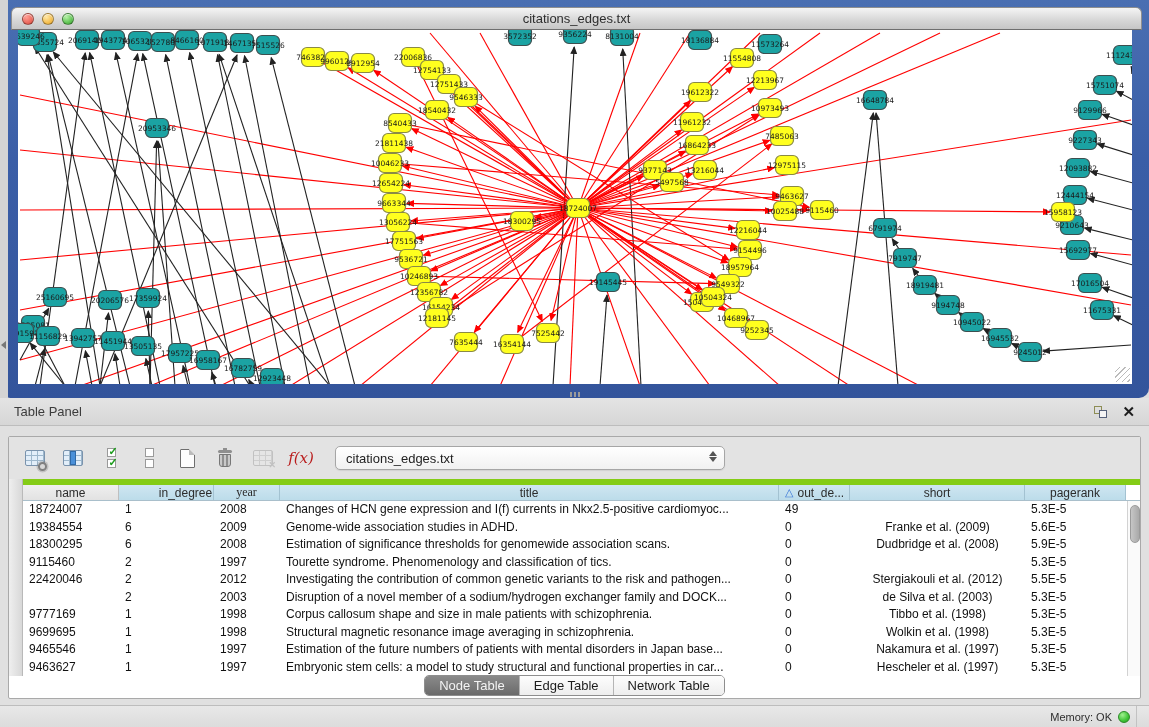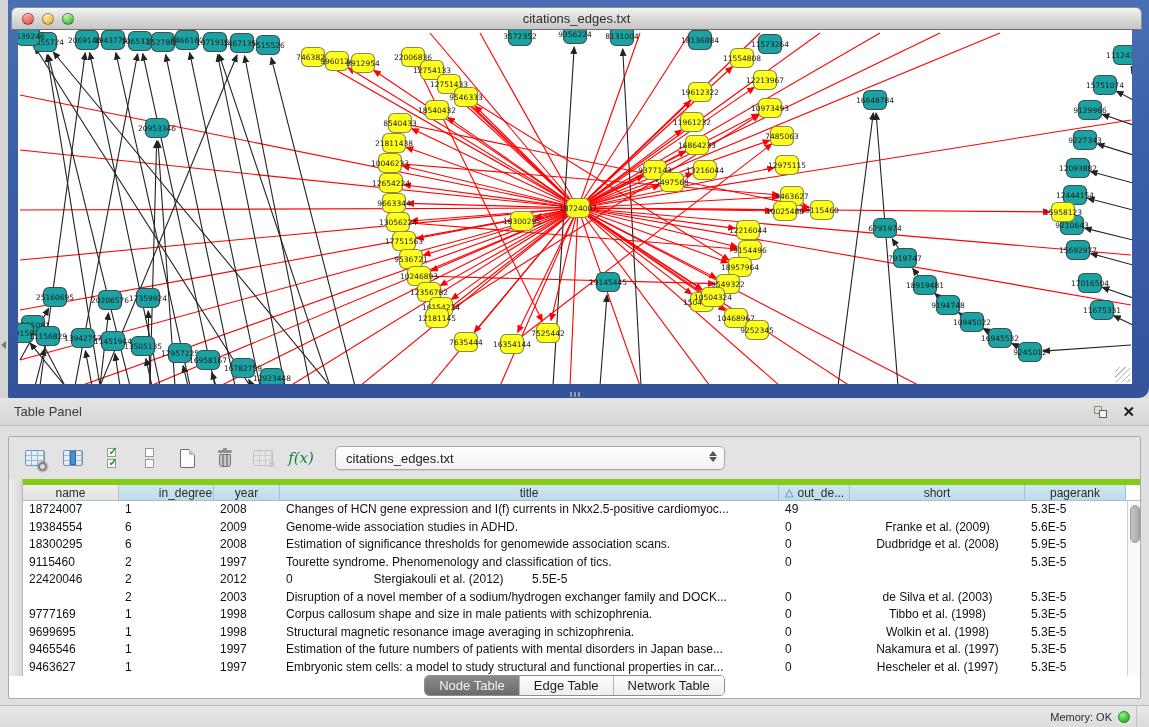--- a/index.html
+++ b/index.html
@@ -60,21 +60,21 @@
   .chk.on::after { content:"✓"; position:absolute; left:1px; top:-4px; color:#1f9d1f; font-size:11px; font-weight:bold; }
   .page { width:15px; height:19px; background:#fdfdfd; border:1px solid #6e6e6e; border-radius:1px; position:relative; }
   .page::after { content:""; position:absolute; right:-1px; top:-1px; width:0; height:0;
                  border-left:6px solid #bbb; border-top:6px solid #e3e3e3; }
   .trash { position:relative; width:16px; height:20px; }
   .trash .lid { position:absolute; left:1px; top:2px; width:14px; height:3px; background:#8f8f8f; border-radius:2px; }
   .trash .knob { position:absolute; left:6px; top:0; width:4px; height:2px; background:#8f8f8f; }
   .trash .body { position:absolute; left:2px; top:6px; width:12px; height:13px; border-radius:0 0 3px 3px;
                  background:repeating-linear-gradient(90deg,#c9c9c9 0 2px,#8f8f8f 2px 4px); border:1px solid #777; }
   .xmark { position:absolute; right:3px; bottom:3px; font-size:9px; color:#9a9a9a; font-weight:bold; }
-  .fx { font-family:"DejaVu Serif", serif; font-style:italic; font-size:15px; color:#15803d; }
+  .fx { font-family:"DejaVu Serif", serif; font-style:italic; font-size:15px; color:#b91c1c; }
   .dropdown { margin-left:12px; width:390px; height:24px; background:linear-gradient(180deg,#ffffff,#f1f1f1);
               border:1px solid #a6a6a6; border-radius:5px; display:flex; align-items:center; font-size:13px; color:#222;
               padding-left:10px; position:relative; box-shadow:0 1px 1px rgba(0,0,0,.08); }
   .dd-arrows { position:absolute; right:7px; top:4px; display:flex; flex-direction:column; gap:1px; }
   .dd-arrows i { width:0; height:0; border-left:4px solid transparent; border-right:4px solid transparent; display:block; }
   .dd-arrows .up { border-bottom:5px solid #555; }
   .dd-arrows .dn { border-top:5px solid #555; }
 
   
   .grid { position:relative; width:1133px; }
@@ -543,21 +543,21 @@
       <div class="grid-inner">
         <div class="rowhdr"></div>
         <div class="cols">
           <div class="hdr-row" id="hdr-row">
               <div class="hdr-cell gray" style="width: 96px;">
                 <span>name</span>
               </div>
               <div class="hdr-cell" style="width: 95px; padding-left: 39px;">
                 <span>in_degree</span>
               </div>
-              <div class="hdr-cell" style="width: 66px;">
+              <div class="hdr-cell" style="width: 66px; font-family: Liberation Serif, serif;">
                 <span>year</span>
               </div>
               <div class="hdr-cell" style="width: 499px;">
                 <span>title</span>
               </div>
               <div class="hdr-cell sorted" style="width: 71px;">
                 <span class="sort">△</span>
                 <span>out_de...</span>
               </div>
               <div class="hdr-cell" style="width: 175px;">
@@ -601,20 +601,21 @@
                 <div class="body-cell" style="width: 66px;">1997</div>
                 <div class="body-cell" style="width: 499px;">Tourette syndrome. Phenomenology and classification of tics.</div>
                 <div class="body-cell" style="width: 71px;">0</div>
                 <div class="body-cell center" style="width: 175px; margin-top: 33px;">Jankovic et al. (1997)</div>
                 <div class="body-cell" style="width: 101px;">5.3E-5</div>
               </div>
               <div class="body-row">
                 <div class="body-cell" style="width: 96px;">22420046</div>
                 <div class="body-cell" style="width: 95px;">2</div>
                 <div class="body-cell" style="width: 66px;">2012</div>
+                <div class="body-cell" style="width: 499px;">Investigating the contribution of common genetic variants to the risk and pathogen...</div>
                 <div class="body-cell" style="width: 71px;">0</div>
                 <div class="body-cell center" style="width: 175px;">Stergiakouli et al. (2012)</div>
                 <div class="body-cell" style="width: 101px;">5.5E-5</div>
               </div>
               <div class="body-row">
                 <div class="body-cell" style="width: 96px; margin-top: 19px;">14569117</div>
                 <div class="body-cell" style="width: 95px;">2</div>
                 <div class="body-cell" style="width: 66px;">2003</div>
                 <div class="body-cell" style="width: 499px;">Disruption of a novel member of a sodium/hydrogen exchanger family and DOCK...</div>
                 <div class="body-cell" style="width: 71px;">0</div>

